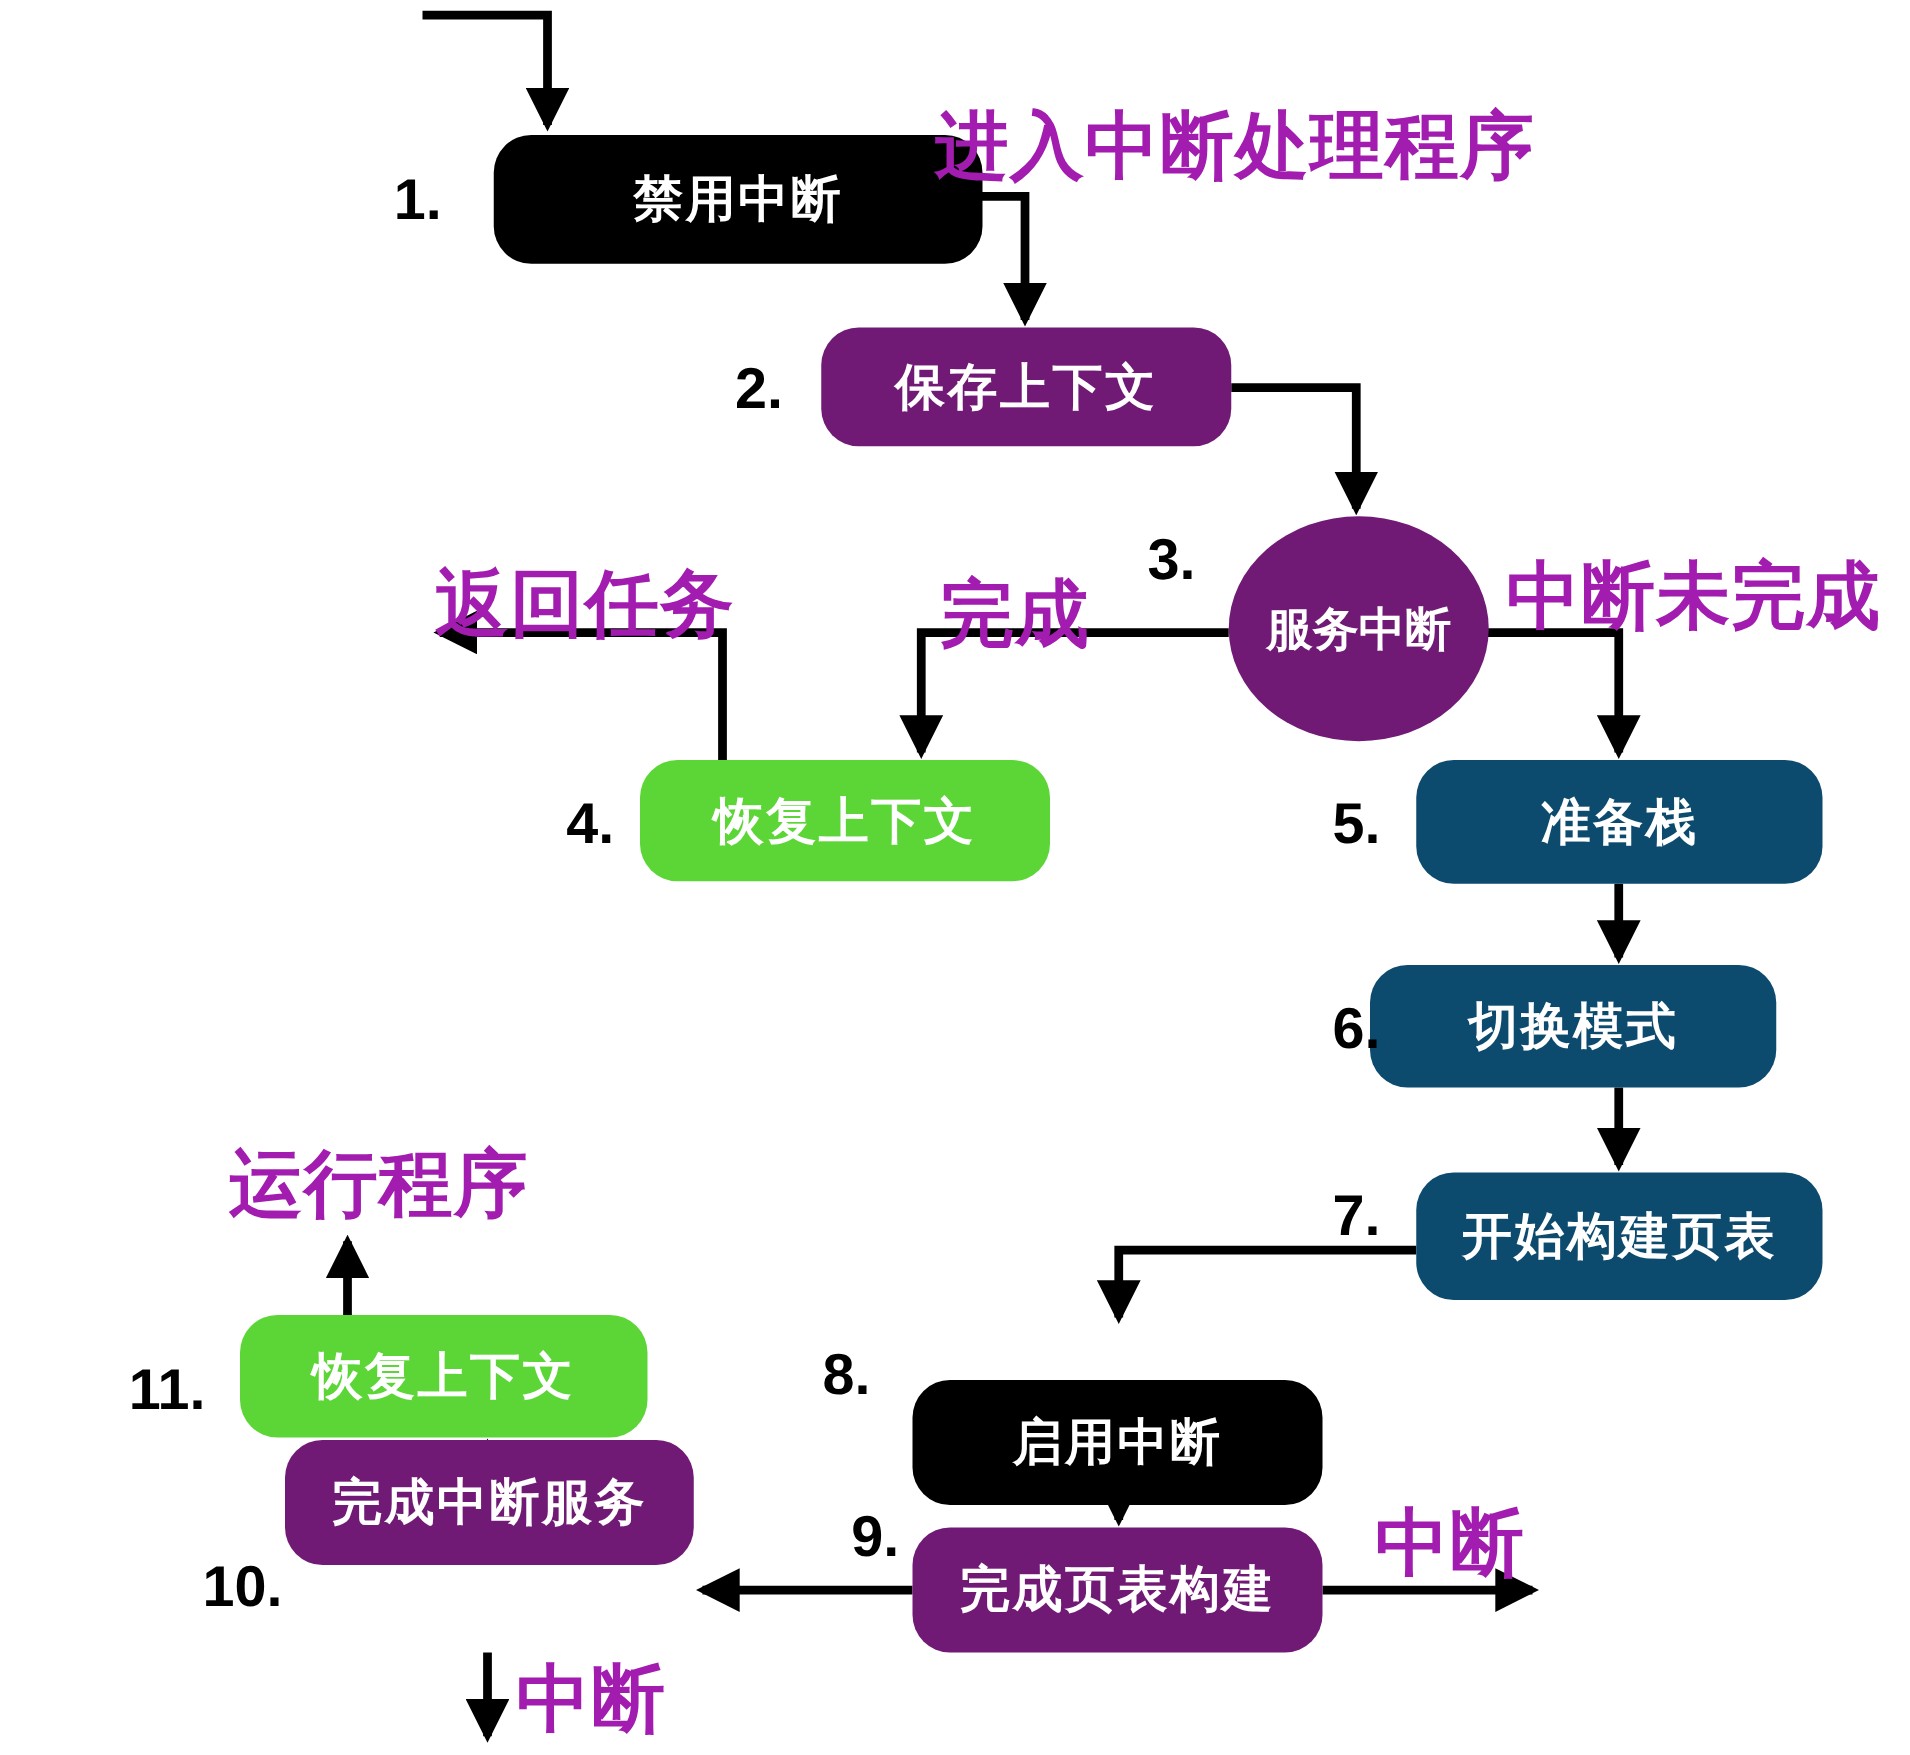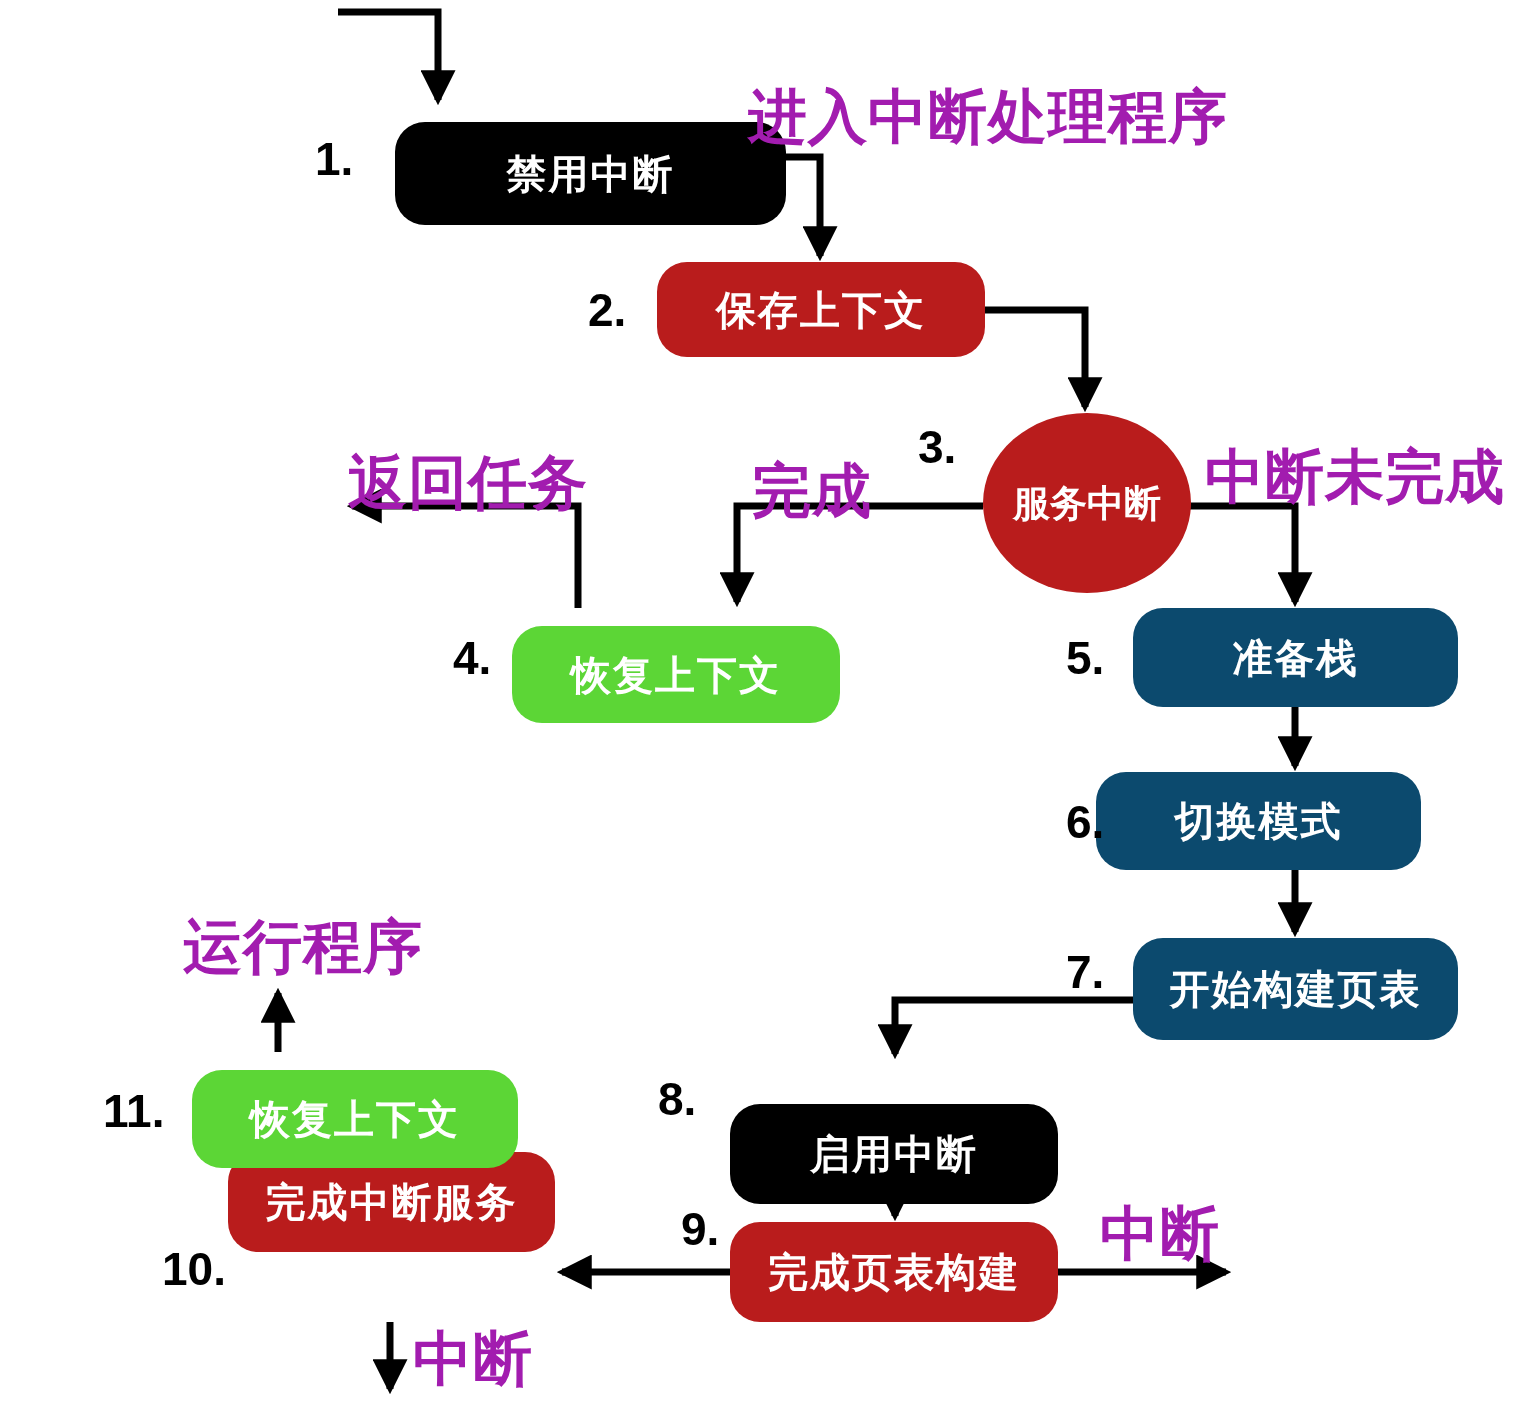--- a/index.html
+++ b/index.html
@@ -9,22 +9,22 @@
   }
   .arrows{position:absolute;left:0;top:0;width:1528px;height:1404px;}
   .arrows polyline, .arrows line{fill:none;stroke:#000;stroke-width:7;}
   .node{
     position:absolute;display:flex;align-items:center;justify-content:center;
     color:#fff;font-weight:bold;font-size:40px;border-radius:30px;letter-spacing:2px;
     text-align:center;line-height:1;
   }
   .node.circle{border-radius:50%;font-size:37px;letter-spacing:0;}
   .c-black{background:#000000;}
-  .c-blue{background:#b91c1c;}
-  .c-green{background:#5CD636;margin-top:18px;}
+  .c-blue{background:#701a75;}
+  .c-green{background:#5CD636;}
   .c-orange{background:#0c4a6e;}
   .step{
     position:absolute;color:#000;font-weight:bold;font-size:46px;line-height:1;
   }
   .elabel{
     position:absolute;color:#a21caf;font-weight:bold;font-size:59px;line-height:1;
     letter-spacing:1px;white-space:nowrap;
   }
 </style>
 </head>
@@ -46,21 +46,21 @@
   <polyline points="1295,870 1295,932" marker-end="url(#ah)"></polyline>
   <polyline points="1133,1000 895,1000 895,1054" marker-end="url(#ah)"></polyline>
   <polyline points="895,1160 895,1216" marker-end="url(#ah)"></polyline>
   <polyline points="1058,1272 1226,1272" marker-end="url(#ah)"></polyline>
   <polyline points="730,1272 562,1272" marker-end="url(#ah)"></polyline>
   <polyline points="390,1222 390,1156" marker-end="url(#ah)"></polyline>
   <polyline points="278,1052 278,993" marker-end="url(#ah)"></polyline>
   <polyline points="390,1322 390,1389" marker-end="url(#ah)"></polyline>
 </svg>
 
-<div class="node c-black" style="left:395px;top:122px;width:391px;height:103px">禁用中断</div>
+<div class="node c-black" style="left:395px;top:108px;width:391px;height:103px">禁用中断</div>
 <div class="node c-blue" style="left:657px;top:262px;width:328px;height:95px">保存上下文</div>
 <div class="node c-blue circle" style="left:983px;top:413px;width:208px;height:180px">服务中断</div>
 <div class="node c-green" style="left:512px;top:608px;width:328px;height:97px">恢复上下文</div>
 <div class="node c-orange" style="left:1133px;top:608px;width:325px;height:99px">准备栈</div>
 <div class="node c-orange" style="left:1096px;top:772px;width:325px;height:98px">切换模式</div>
 <div class="node c-orange" style="left:1133px;top:938px;width:325px;height:102px">开始构建页表</div>
 <div class="node c-black" style="left:730px;top:1104px;width:328px;height:100px">启用中断</div>
 <div class="node c-blue" style="left:730px;top:1222px;width:328px;height:100px">完成页表构建</div>
 <div class="node c-blue" style="left:228px;top:1152px;width:327px;height:100px">完成中断服务</div>
 <div class="node c-green" style="left:192px;top:1052px;width:326px;height:98px">恢复上下文</div>

